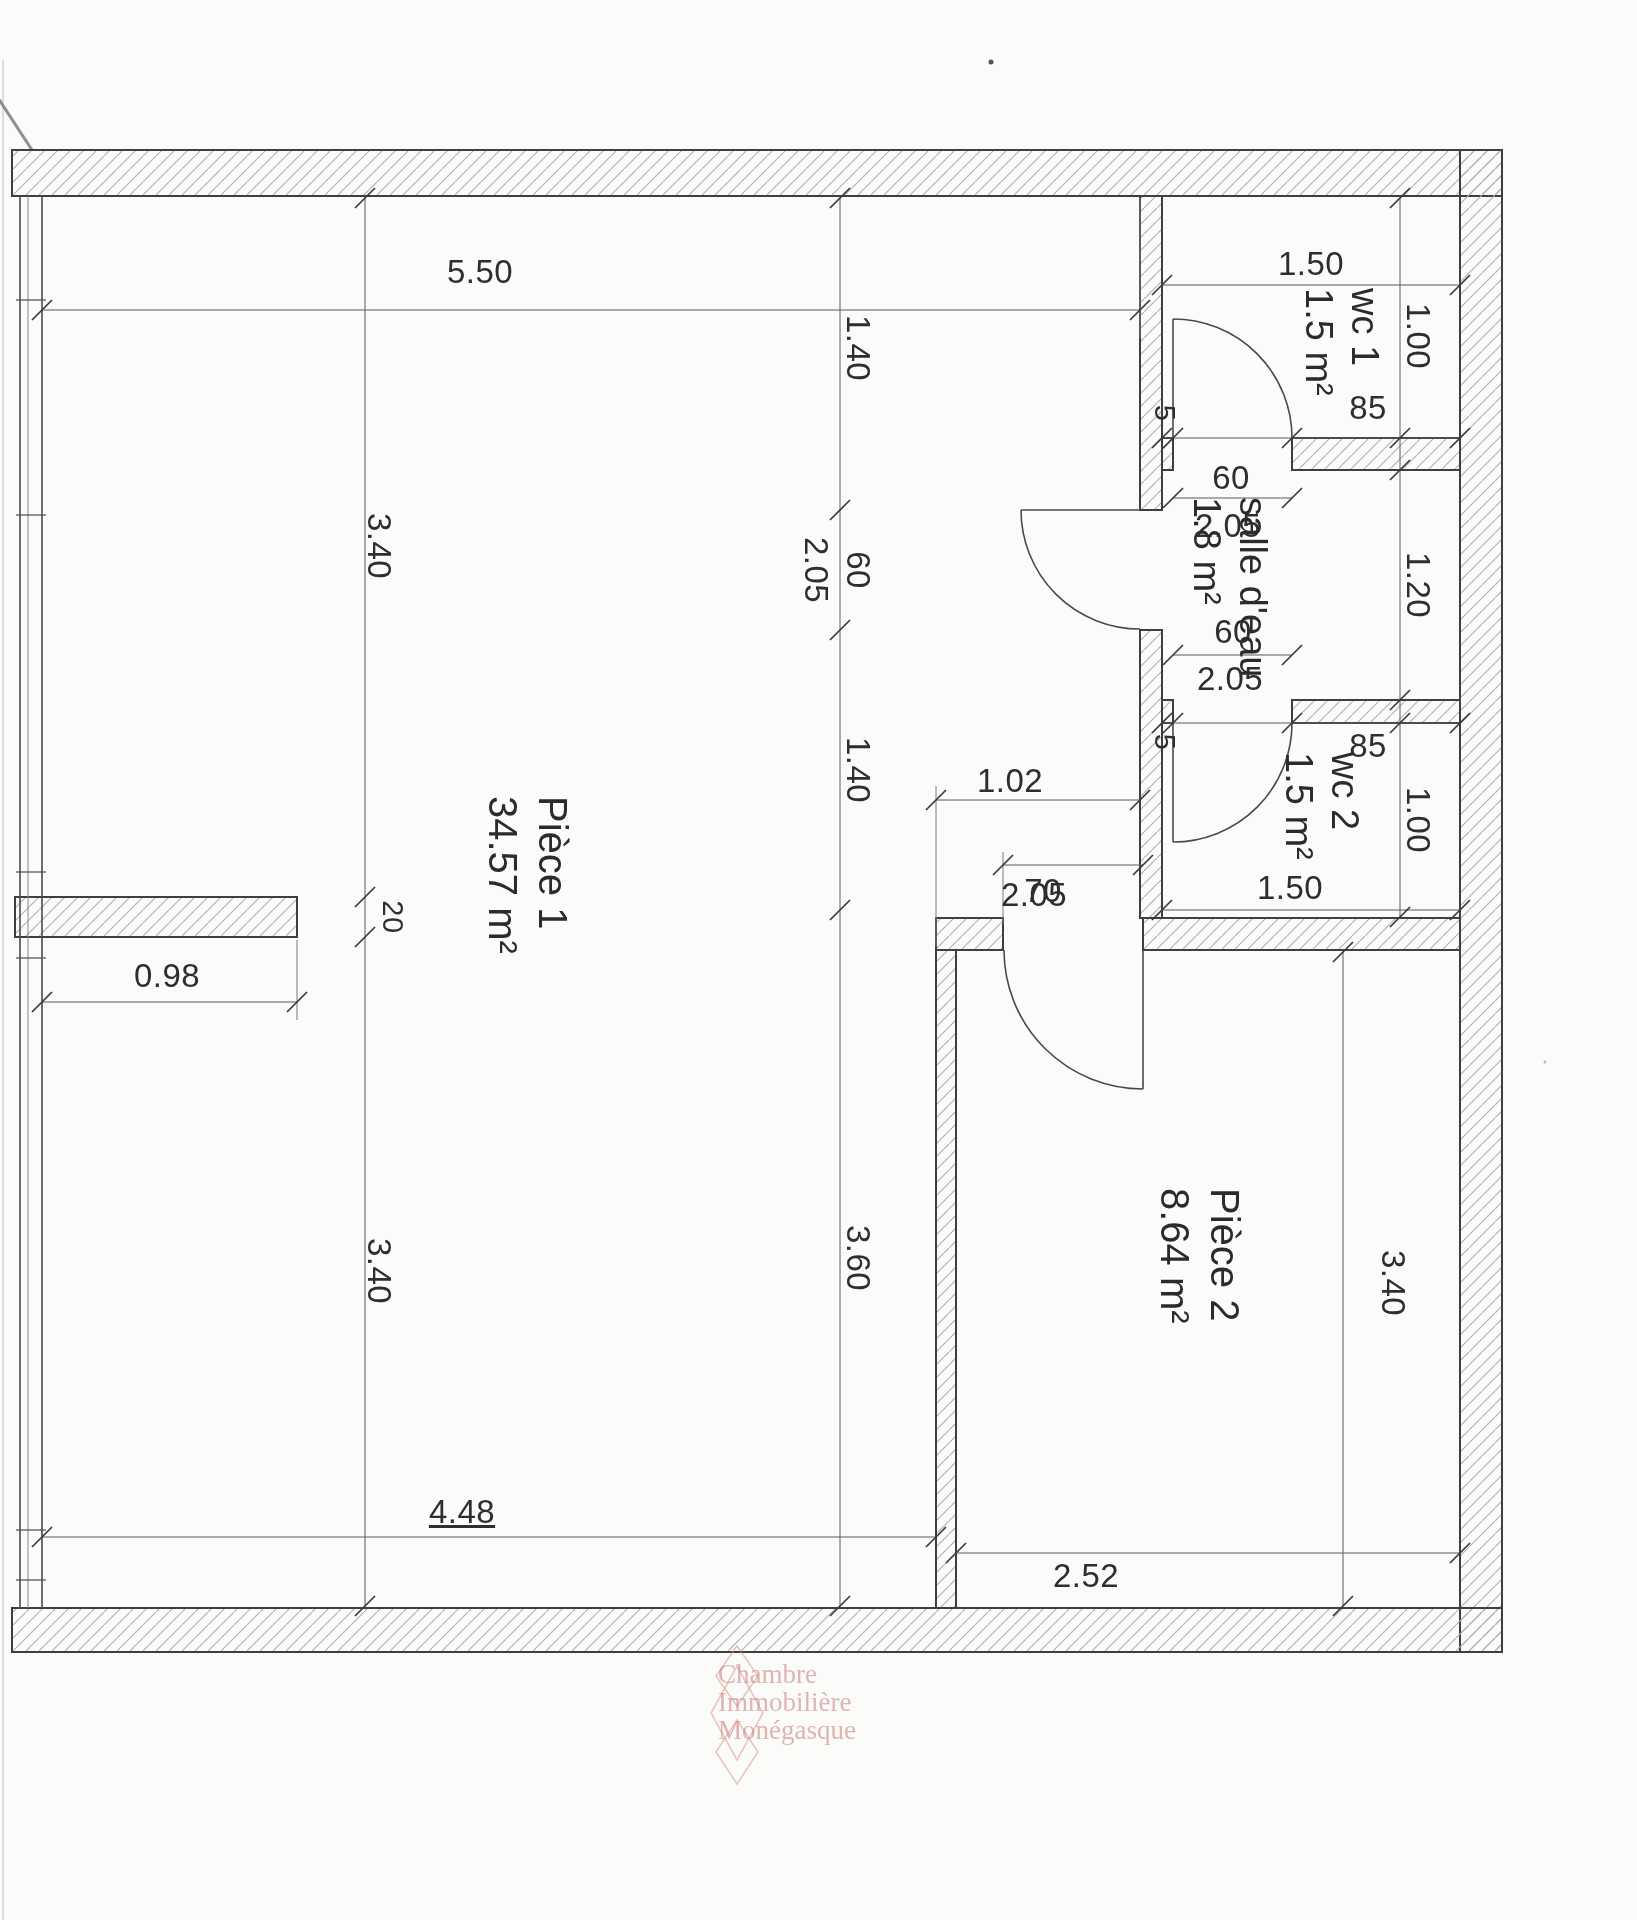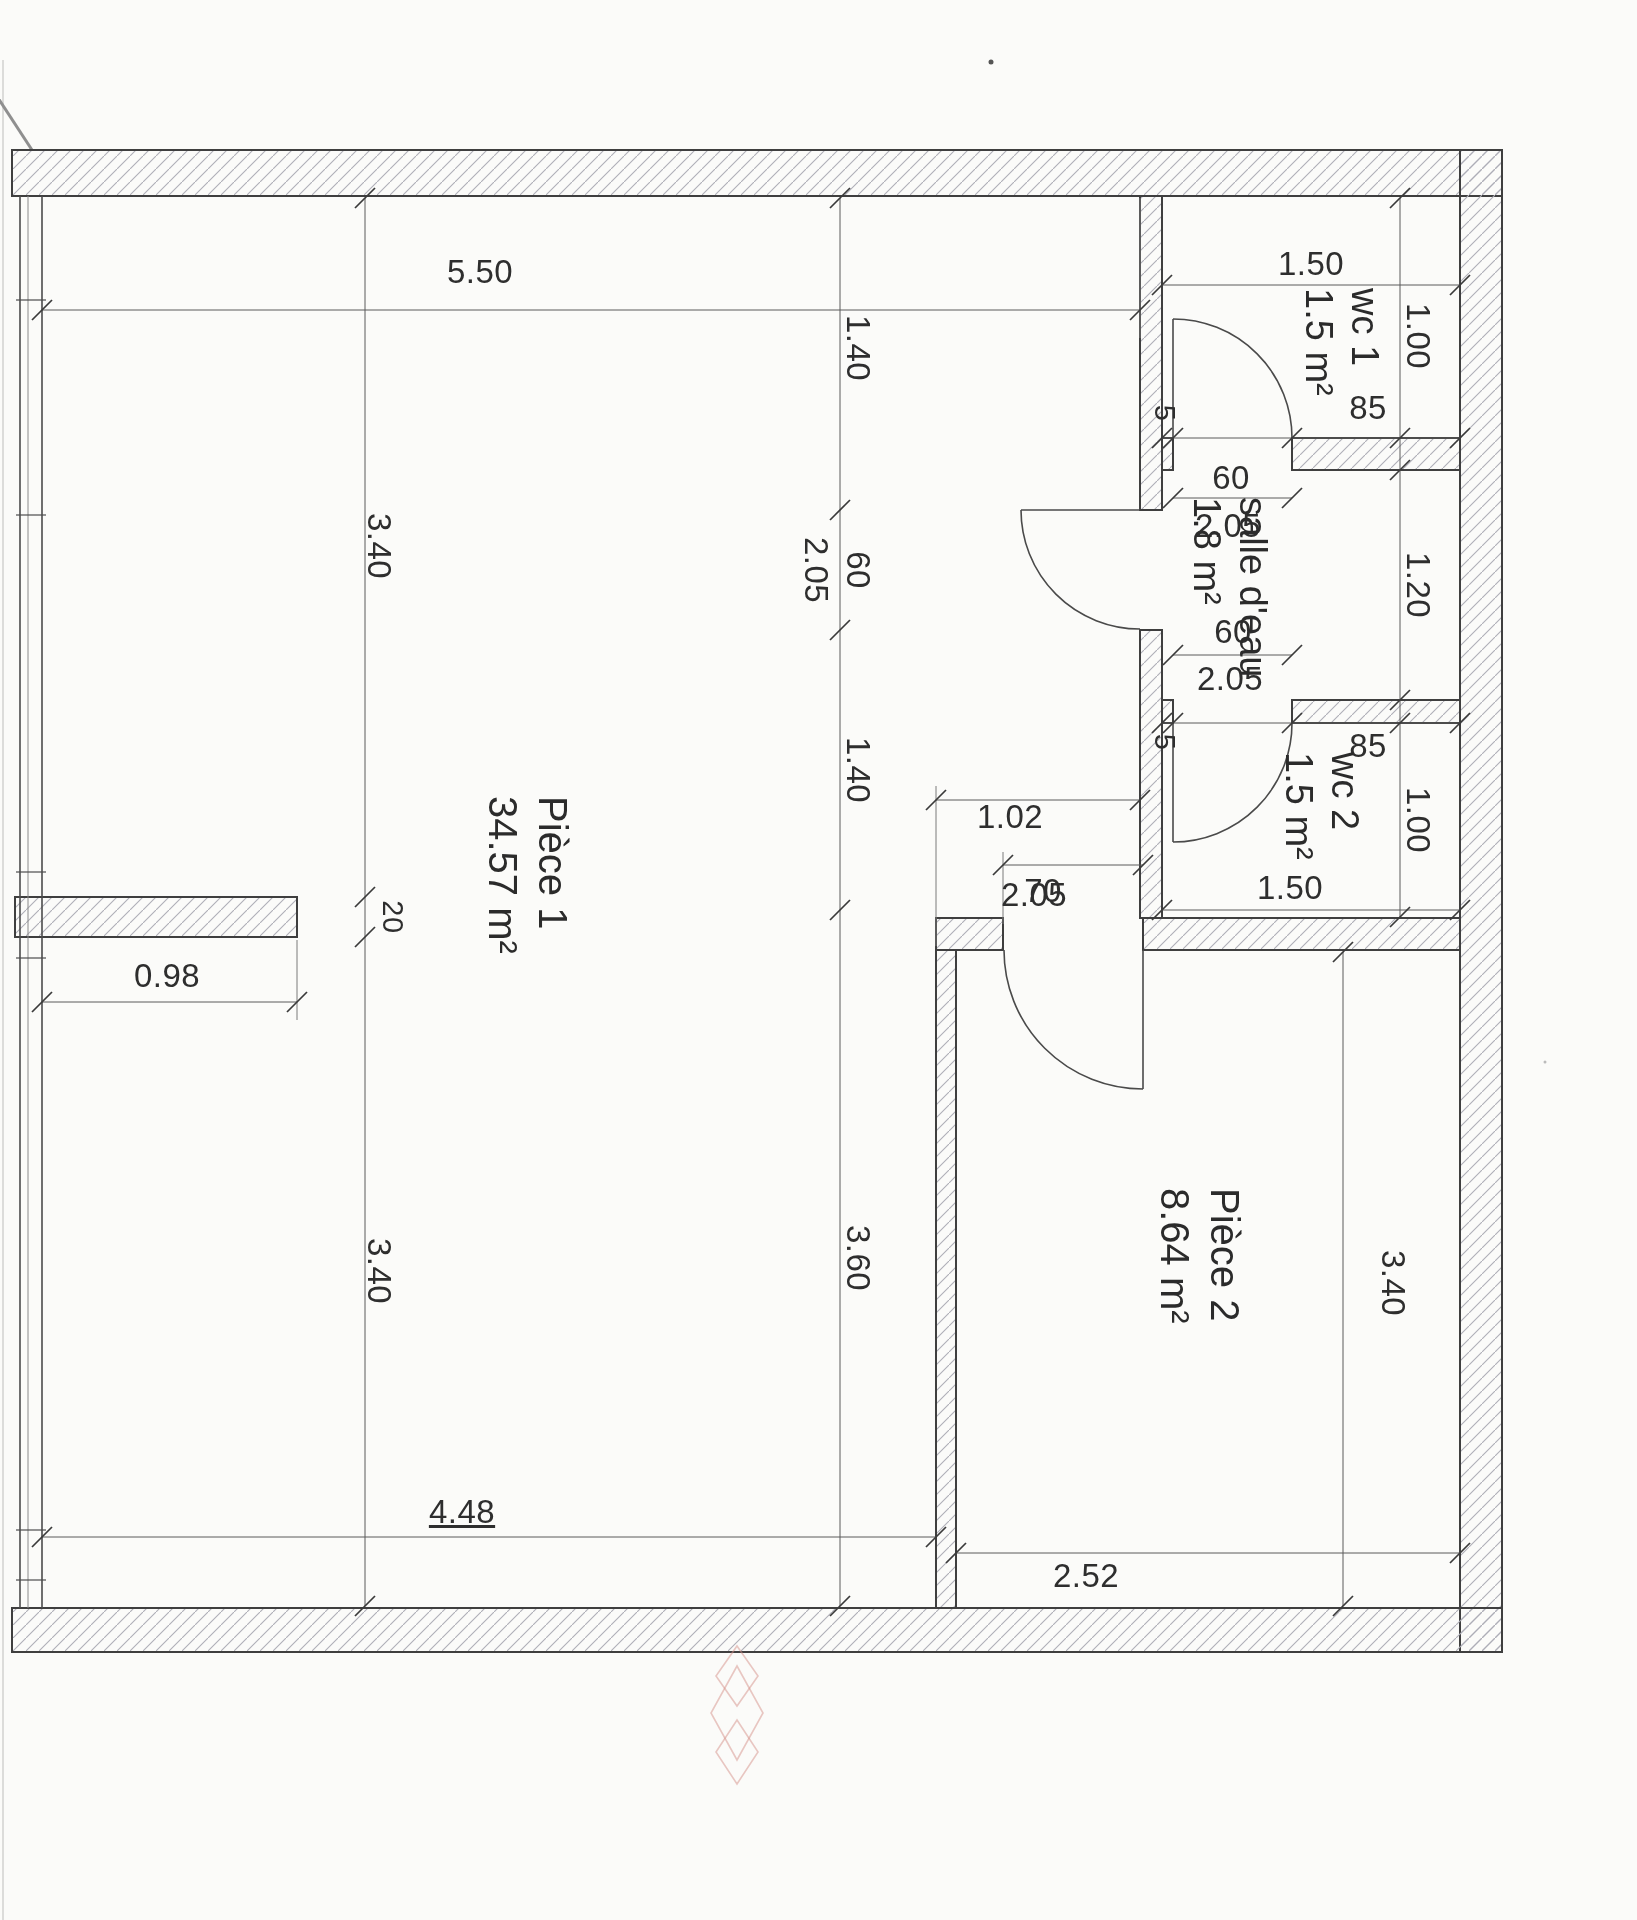--- a/index.html
+++ b/index.html
@@ -202,21 +202,21 @@
 <span class="lbl" style="left:1290px;top:888px;">1.50</span>
 <span class="lbl rot" style="left:379px;top:546px;">3.40</span>
 <span class="lbl rot sm" style="left:392px;top:917px;">20</span>
 <span class="lbl" style="left:167px;top:976px;">0.98</span>
 <span class="lbl rot" style="left:379px;top:1271px;">3.40</span>
 <span class="lbl rot" style="left:858px;top:348px;">1.40</span>
 <span class="lbl rot" style="left:816px;top:570px;">2.05</span>
 <span class="lbl rot" style="left:858px;top:570px;">60</span>
 <span class="lbl rot" style="left:858px;top:770px;">1.40</span>
 <span class="lbl rot" style="left:858px;top:1258px;">3.60</span>
-<span class="lbl" style="left:1010px;top:817px;">1.02</span>
+<span class="lbl" style="left:1010px;top:781px;">1.02</span>
 <span class="lbl" style="left:1043px;top:891px;">70</span>
 <span class="lbl" style="left:1034px;top:895px;">2.05</span>
 <span class="lbl" style="left:462px;top:1512px;text-decoration:underline;">4.48</span>
 <span class="lbl" style="left:1086px;top:1528px;margin-top:48px;">2.52</span>
 <span class="lbl rot" style="left:1393px;top:1283px;">3.40</span>
 
 <div class="room-label big" style="left:578px;top:796px;">
   <span class="ln">Pièce 1</span>
   <span class="ln">34.57 m²</span>
 </div>
@@ -230,14 +230,21 @@
 </div>
 <div class="room-label med" style="left:1276px;top:497px;">
   <span class="ln">salle d'eau</span>
   <span class="ln">1.8 m²</span>
 </div>
 <div class="room-label med" style="left:1368px;top:752px;">
   <span class="ln">wc 2</span>
   <span class="ln">1.5 m²</span>
 </div>
 
+<div id="watermark">
+  <div id="wm-text">
+    <div>Chambre</div>
+    <div>Immobilière</div>
+    <div>Monégasque</div>
+  </div>
+</div>
 
 </div>
 
 </body></html>

